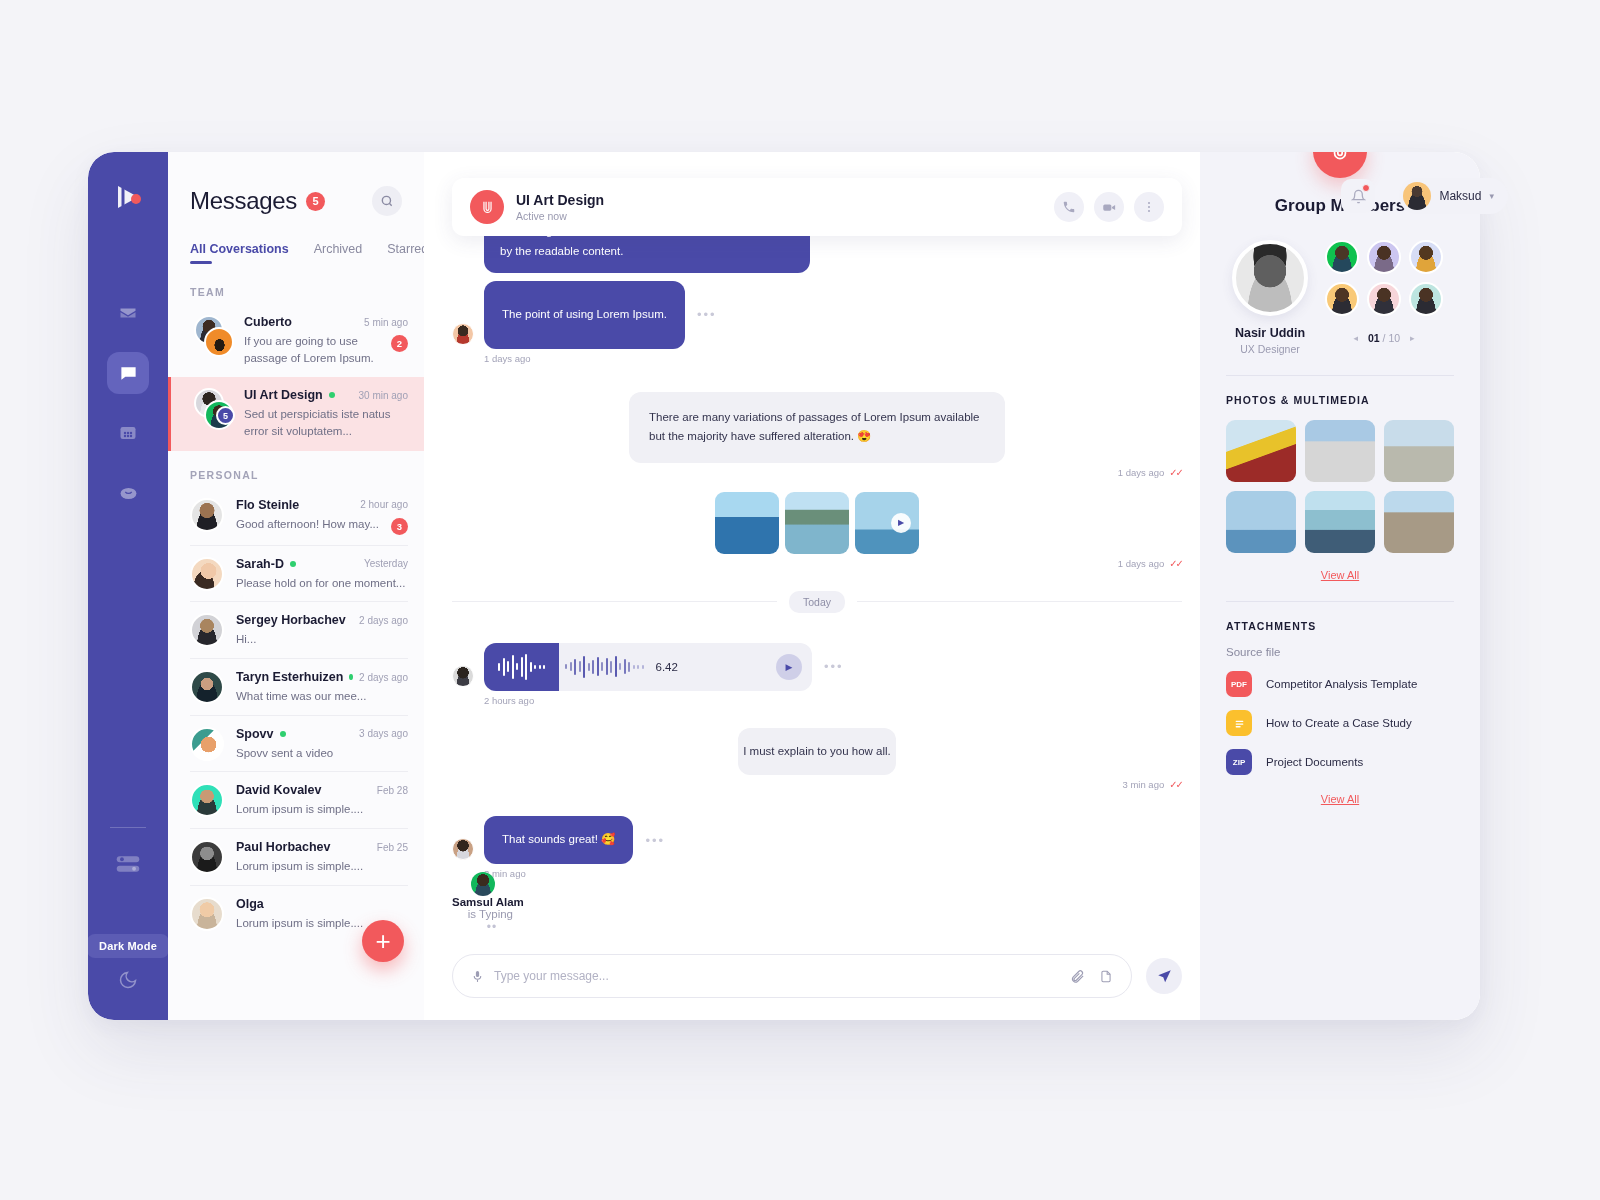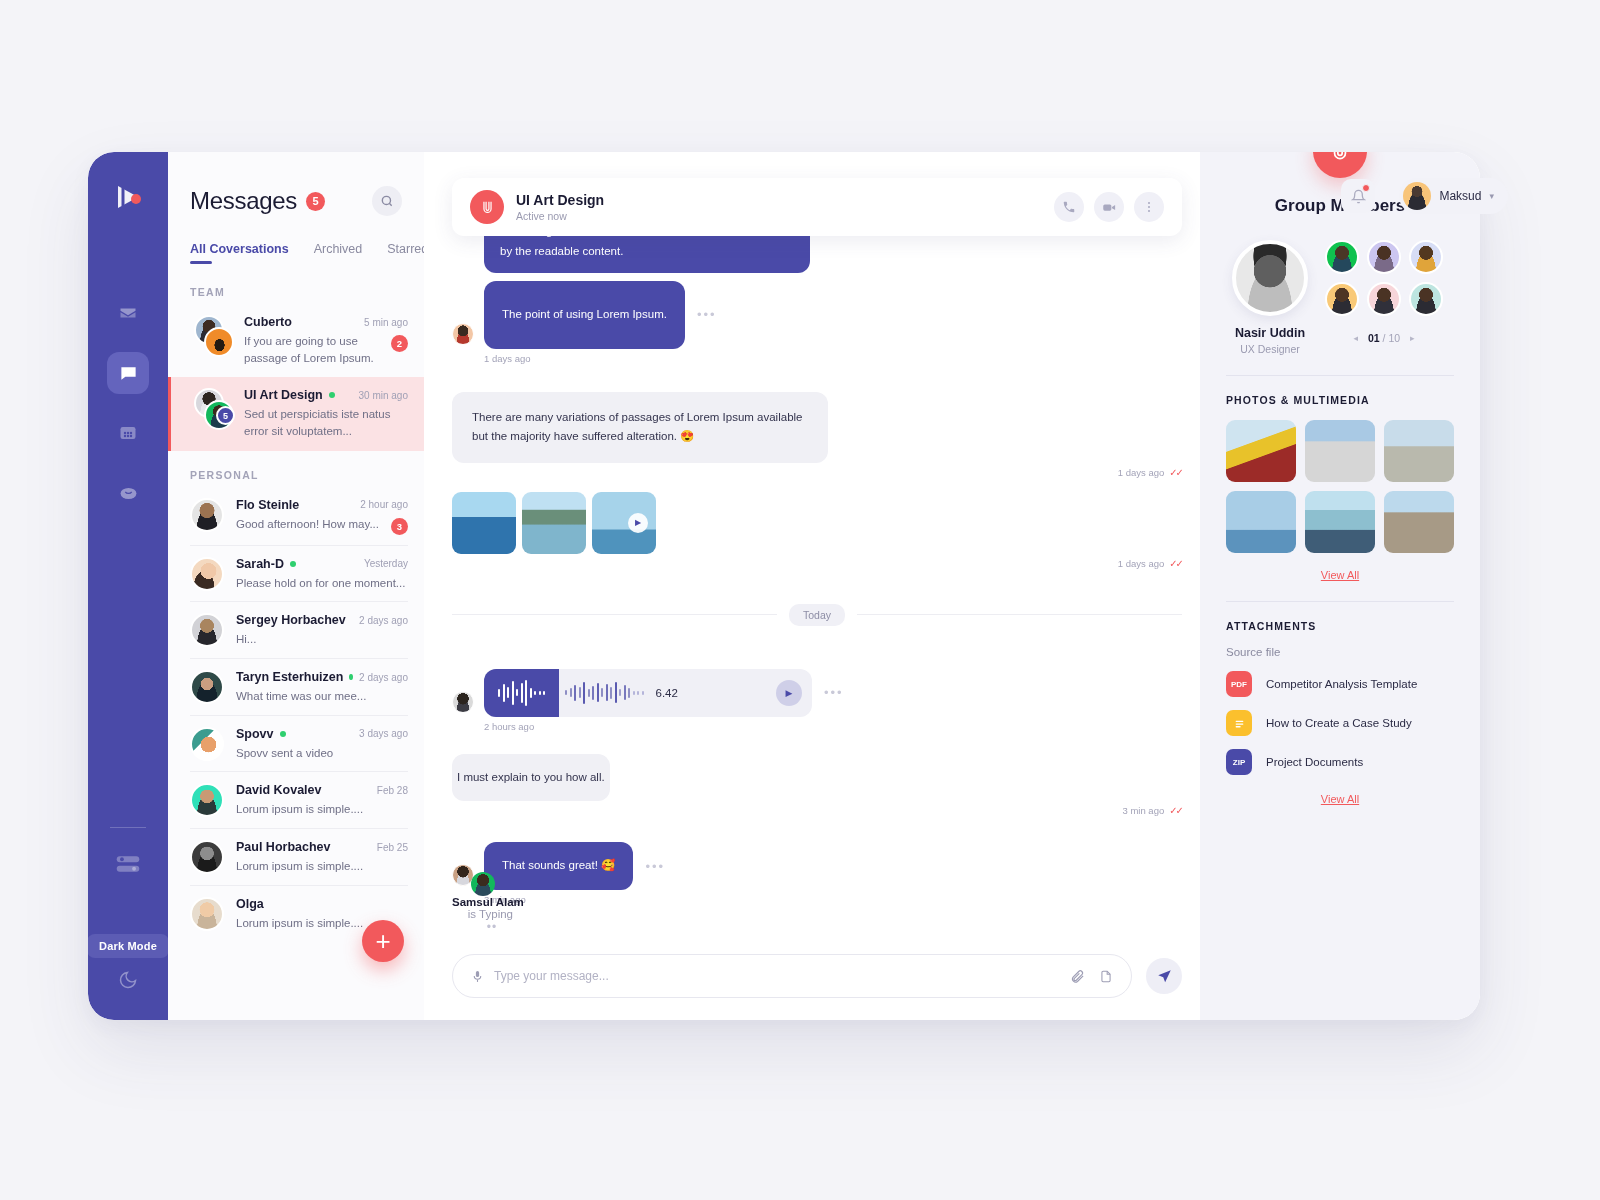--- a/index.html
+++ b/index.html
@@ -141,21 +141,21 @@
   .grp-name { font-size:14px; font-weight:bold; color:#1b1b33; }
   .grp-sub { font-size:10.5px; color:#9a9ab0; margin-top:2px; }
   .head-actions { margin-left:auto; display:flex; gap:10px; }
   .round-btn {
     width:30px; height:30px; border-radius:50%; background:#f0f0f7;
     display:flex; align-items:center; justify-content:center; color:#a9a9c0;
   }
 
   .msgs { position:absolute; left:0; right:0; top:64px; bottom:90px; padding:0 18px 0 28px; overflow:hidden; }
   .msg { display:flex; margin-bottom:4px; }
-  .msg.out { justify-content:flex-start; }
+  .msg.out { justify-content:center; }
   .msg-av { width:22px; height:22px; border-radius:50%; background-size:cover; background-position:center;
             flex:0 0 auto; margin-right:10px; align-self:flex-end; margin-bottom:4px; border:1.5px solid #fff;}
   .bub {
     max-width:380px; font-size:11.5px; line-height:1.7;
     padding:12px 16px; border-radius:12px;
   }
   .bub.in { background:#4a4aa8; color:#fff; }
   .bub.out { background:#f0f0f5; color:#33334d; }
   .dots { color:#c9c9d8; letter-spacing:2px; font-size:13px; align-self:center; margin-left:12px; }
   .ts { font-size:9.5px; color:#a3a3b8; margin:3px 0 16px 32px; display:flex; align-items:center; gap:5px;}
@@ -166,21 +166,21 @@
   .gal-img { width:64px; height:62px; border-radius:9px; background-size:cover; background-position:center; position:relative; }
   .play-badge {
     position:absolute; right:8px; top:50%; transform:translateY(-50%);
     width:20px; height:20px; border-radius:50%; background:rgba(255,255,255,.92);
     display:flex; align-items:center; justify-content:center; color:#4a4aa8; font-size:8px;
   }
 
   .daysep { display:flex; align-items:center; margin:18px 0 26px 0; }
   .daysep .line { flex:1; height:1px; background:#ededf2; }
   .daysep .pill {
-    margin:17px 12px; background:#f0f0f6; color:#8e8ea6; font-size:10.5px;
+    margin:4px 12px; background:#f0f0f6; color:#8e8ea6; font-size:10.5px;
     padding:5px 14px; border-radius:10px;
   }
 
   .voice {
     display:flex; align-items:center; background:#f0f0f6; border-radius:12px;
     overflow:hidden; height:48px; width:328px;
   }
   .voice-left { background:#4a4aa8; height:100%; display:flex; align-items:center; padding:0 14px; }
   .voice-right { display:flex; align-items:center; padding:0 10px 0 6px; flex:1; }
   .wave { display:flex; align-items:center; gap:2.5px; height:26px; }

